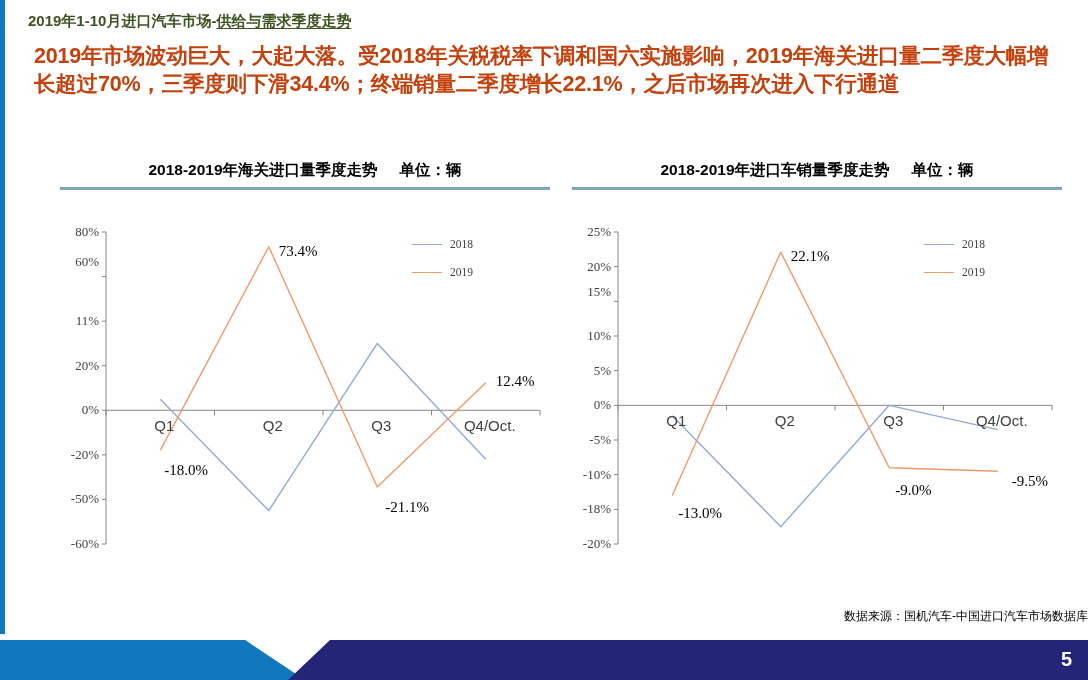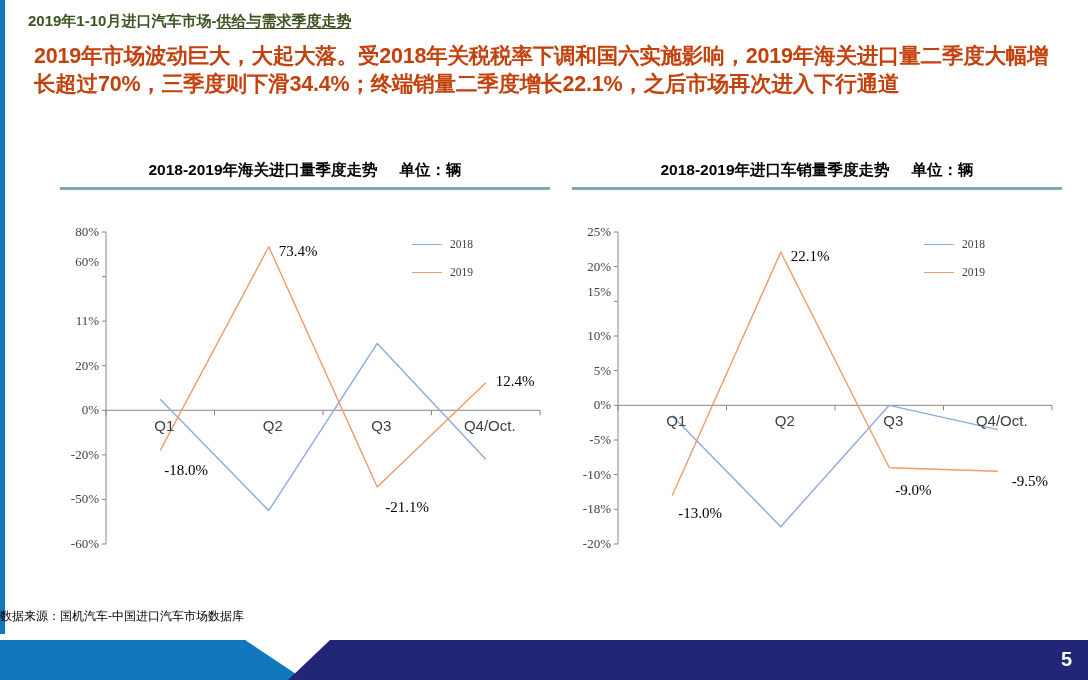--- a/index.html
+++ b/index.html
@@ -58,21 +58,21 @@
   .dlabel{
     position:absolute;font-size:15px;color:#000;white-space:nowrap;
     font-family:"Liberation Serif","DejaVu Serif",serif;
   }
   .legend{position:absolute;font-size:11.5px;color:#3f3f3f;
     font-family:"Liberation Serif","DejaVu Serif",serif;}
   .legend-row{display:flex;align-items:center;margin-bottom:16px;}
   .legend-swatch{width:30px;height:0;border-top:1.6px solid #000;margin-right:8px;}
 
   .source{
-    position:absolute;left:0;right:0;top:608px;text-align:left;
+    position:absolute;left:0;right:0;top:608px;text-align:right;
     font-size:12px;color:#000;
   }
 
   
   .footer{position:absolute;left:0;top:634px;width:1088px;height:46px;overflow:hidden;}
   .footer svg{display:block;}
   .pagenum{
     position:absolute;right:16px;top:648px;
     font-size:20px;font-weight:bold;color:#ffffff;
   }

